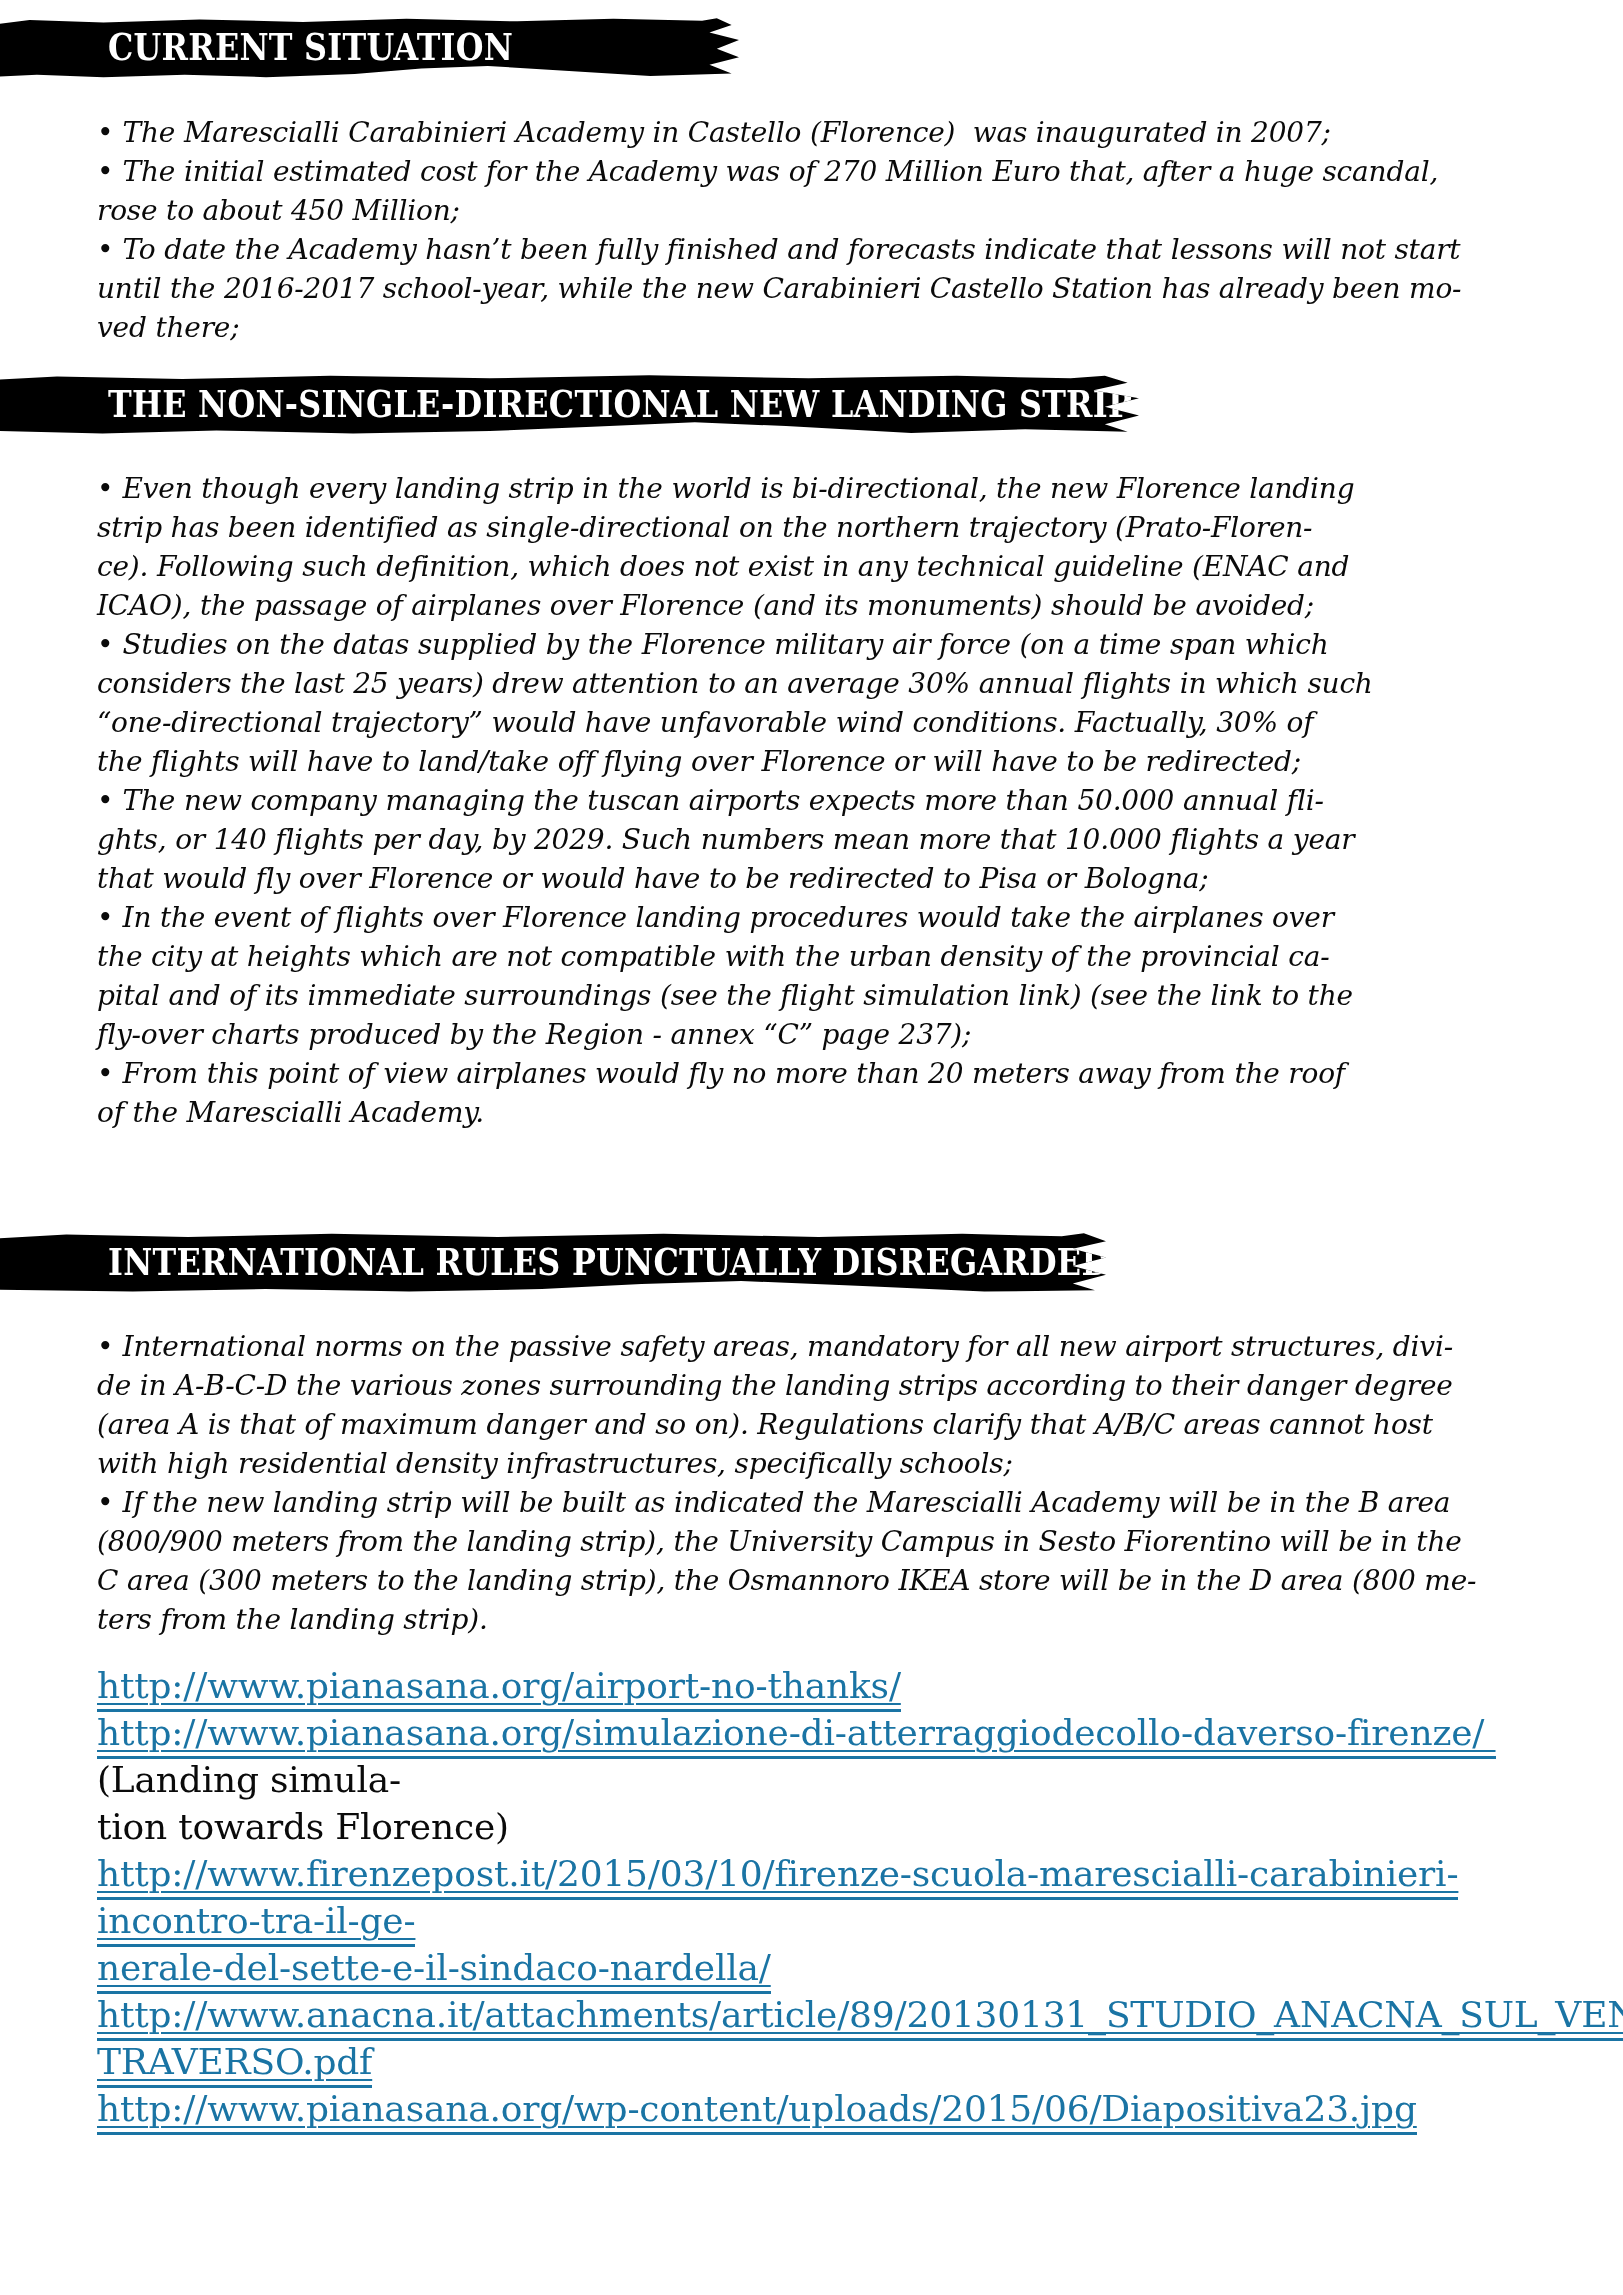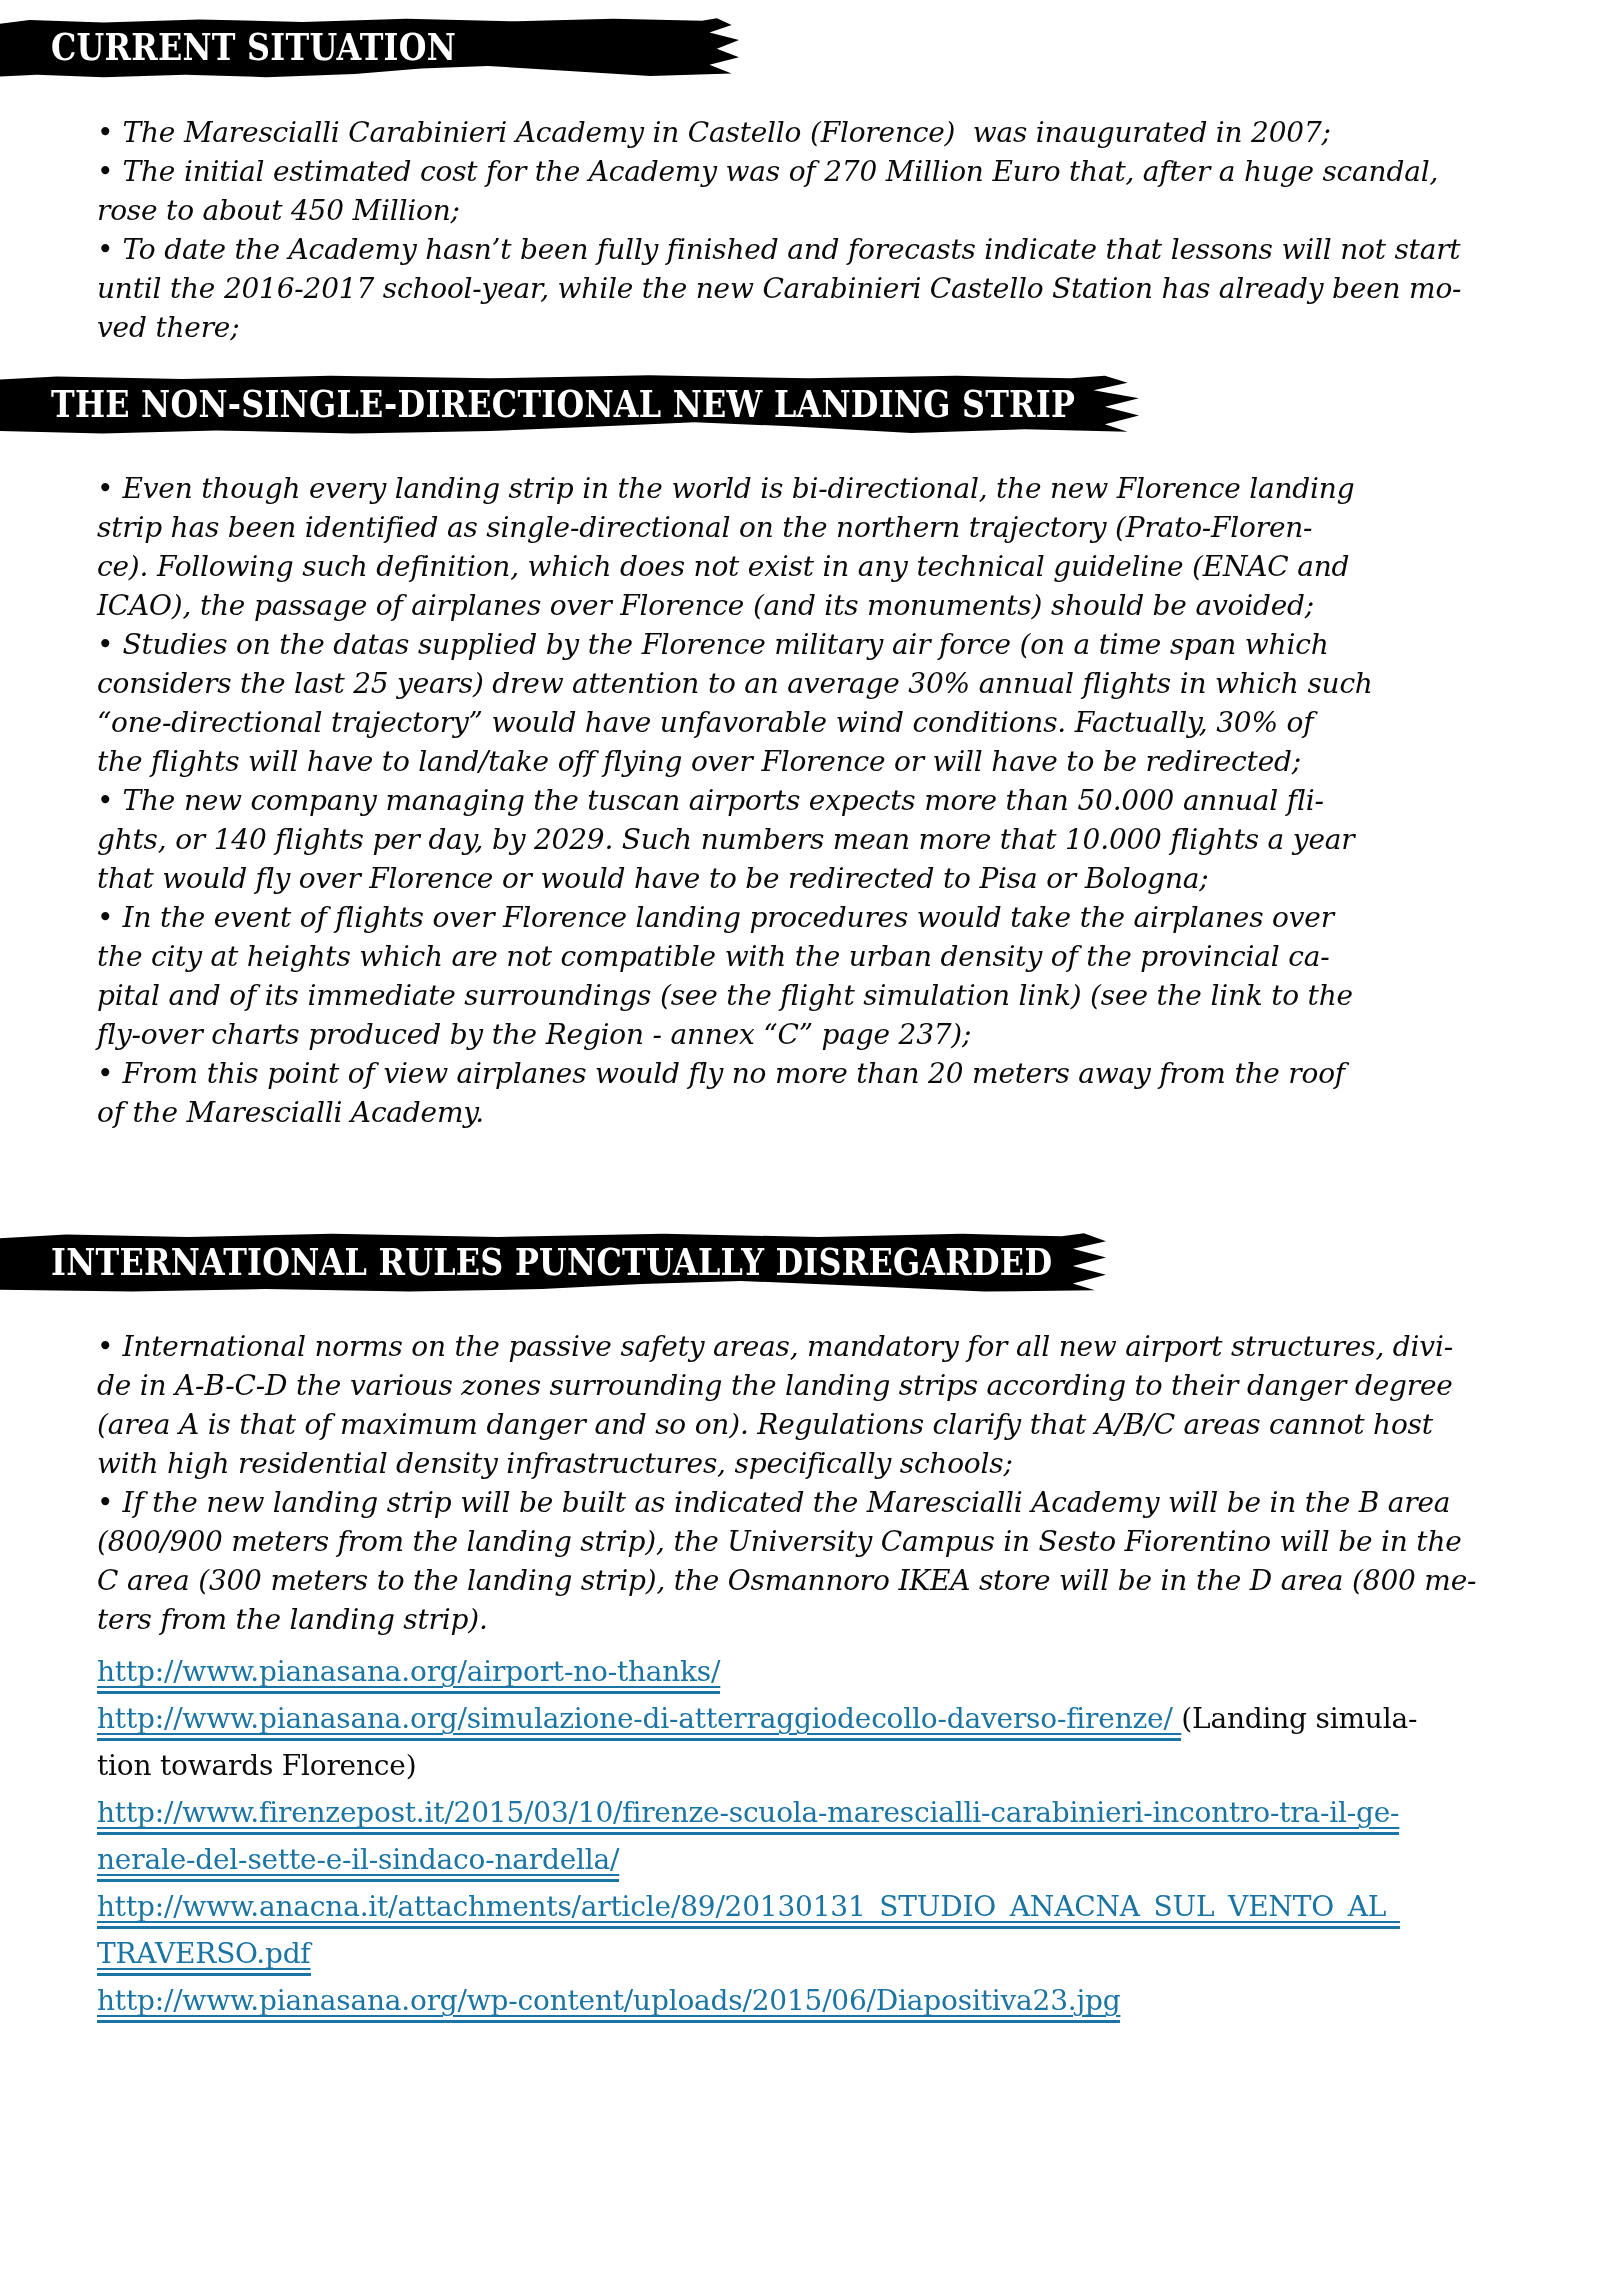--- a/index.html
+++ b/index.html
@@ -2,38 +2,38 @@
 <html style="font-size:10.5px"><head>
 <meta charset="utf-8">
 <style>
   html,body{margin:0;padding:0;}
   body{
     width:1623px;height:2295px;background:#ffffff;overflow:hidden;
     font-family:"DejaVu Serif","Liberation Serif",serif;color:#0a0a0a;
   }
   .banner{
     background:#000000;color:#ffffff;height:62px;line-height:62px;
-    padding-left:51px;box-sizing:border-box;
+    padding-left:108px;box-sizing:border-box;
   }
   .banner .label{
     display:inline-block;font-weight:bold;font-size:37px;letter-spacing:0.3px;
     transform:scaleX(0.86);transform-origin:0 50%;white-space:nowrap;
   }
   .b1{width:739px;margin-top:16.4px;
     clip-path:polygon(0% 12%,4% 6%,14% 10%,27% 5%,41% 9%,55% 4%,70% 8%,83% 4%,95% 7%,97% 3%,99% 14%,96% 26%,100% 38%,97% 52%,100% 66%,96% 78%,99% 92%,88% 96%,77% 88%,66% 80%,57% 84%,48% 93%,36% 98%,25% 94%,14% 98%,5% 94%,0% 97%);}
   .b2{width:1139px;margin-top:26px;
     clip-path:polygon(0% 10%,5% 5%,16% 9%,29% 4%,43% 8%,57% 3%,71% 8%,84% 4%,94% 8%,97% 4%,99% 15%,96% 27%,100% 40%,97% 54%,100% 68%,97% 82%,99% 94%,90% 90%,80% 96%,69% 85%,61% 79%,52% 86%,43% 93%,31% 97%,19% 92%,9% 97%,0% 93%);text-align:right;}
   .b3{width:1106px;margin-top:99px;
     clip-path:polygon(0% 11%,6% 5%,17% 9%,30% 4%,45% 9%,60% 4%,74% 9%,87% 4%,96% 8%,98% 3%,100% 16%,97% 28%,100% 42%,97% 56%,100% 70%,97% 84%,99% 95%,89% 97%,78% 88%,67% 80%,58% 85%,49% 93%,37% 97%,24% 93%,12% 97%,0% 94%);}
   .section{margin:34px 39px 0 97px;font-size:28px;line-height:39px;letter-spacing:-0.2px;font-style:italic;}
   .s1{margin-top:35px;}
   .bullet{display:block;}
   .bullet .dot{margin-right:9.2px;}
   .bullet .bt{white-space:pre-wrap;}
-  .links{margin:9px 39px 0 97px;font-size:28px;line-height:47px;letter-spacing:-0.2px;}
+  .links{margin:23px 39px 0 97px;font-size:36px;line-height:47px;letter-spacing:-0.2px;}
   .link-entry{display:block;}
   a.url{
     color:#1a74a4;white-space:pre-wrap;cursor:pointer;
     text-decoration:underline;text-decoration-thickness:2px;text-underline-offset:5.2px;
     border-bottom:3.3px solid #1a74a4;padding-bottom:2.6px;
     box-decoration-break:clone;-webkit-box-decoration-break:clone;
   }
   .note{color:#0a0a0a;white-space:pre-wrap;}
 </style>
 </head>

